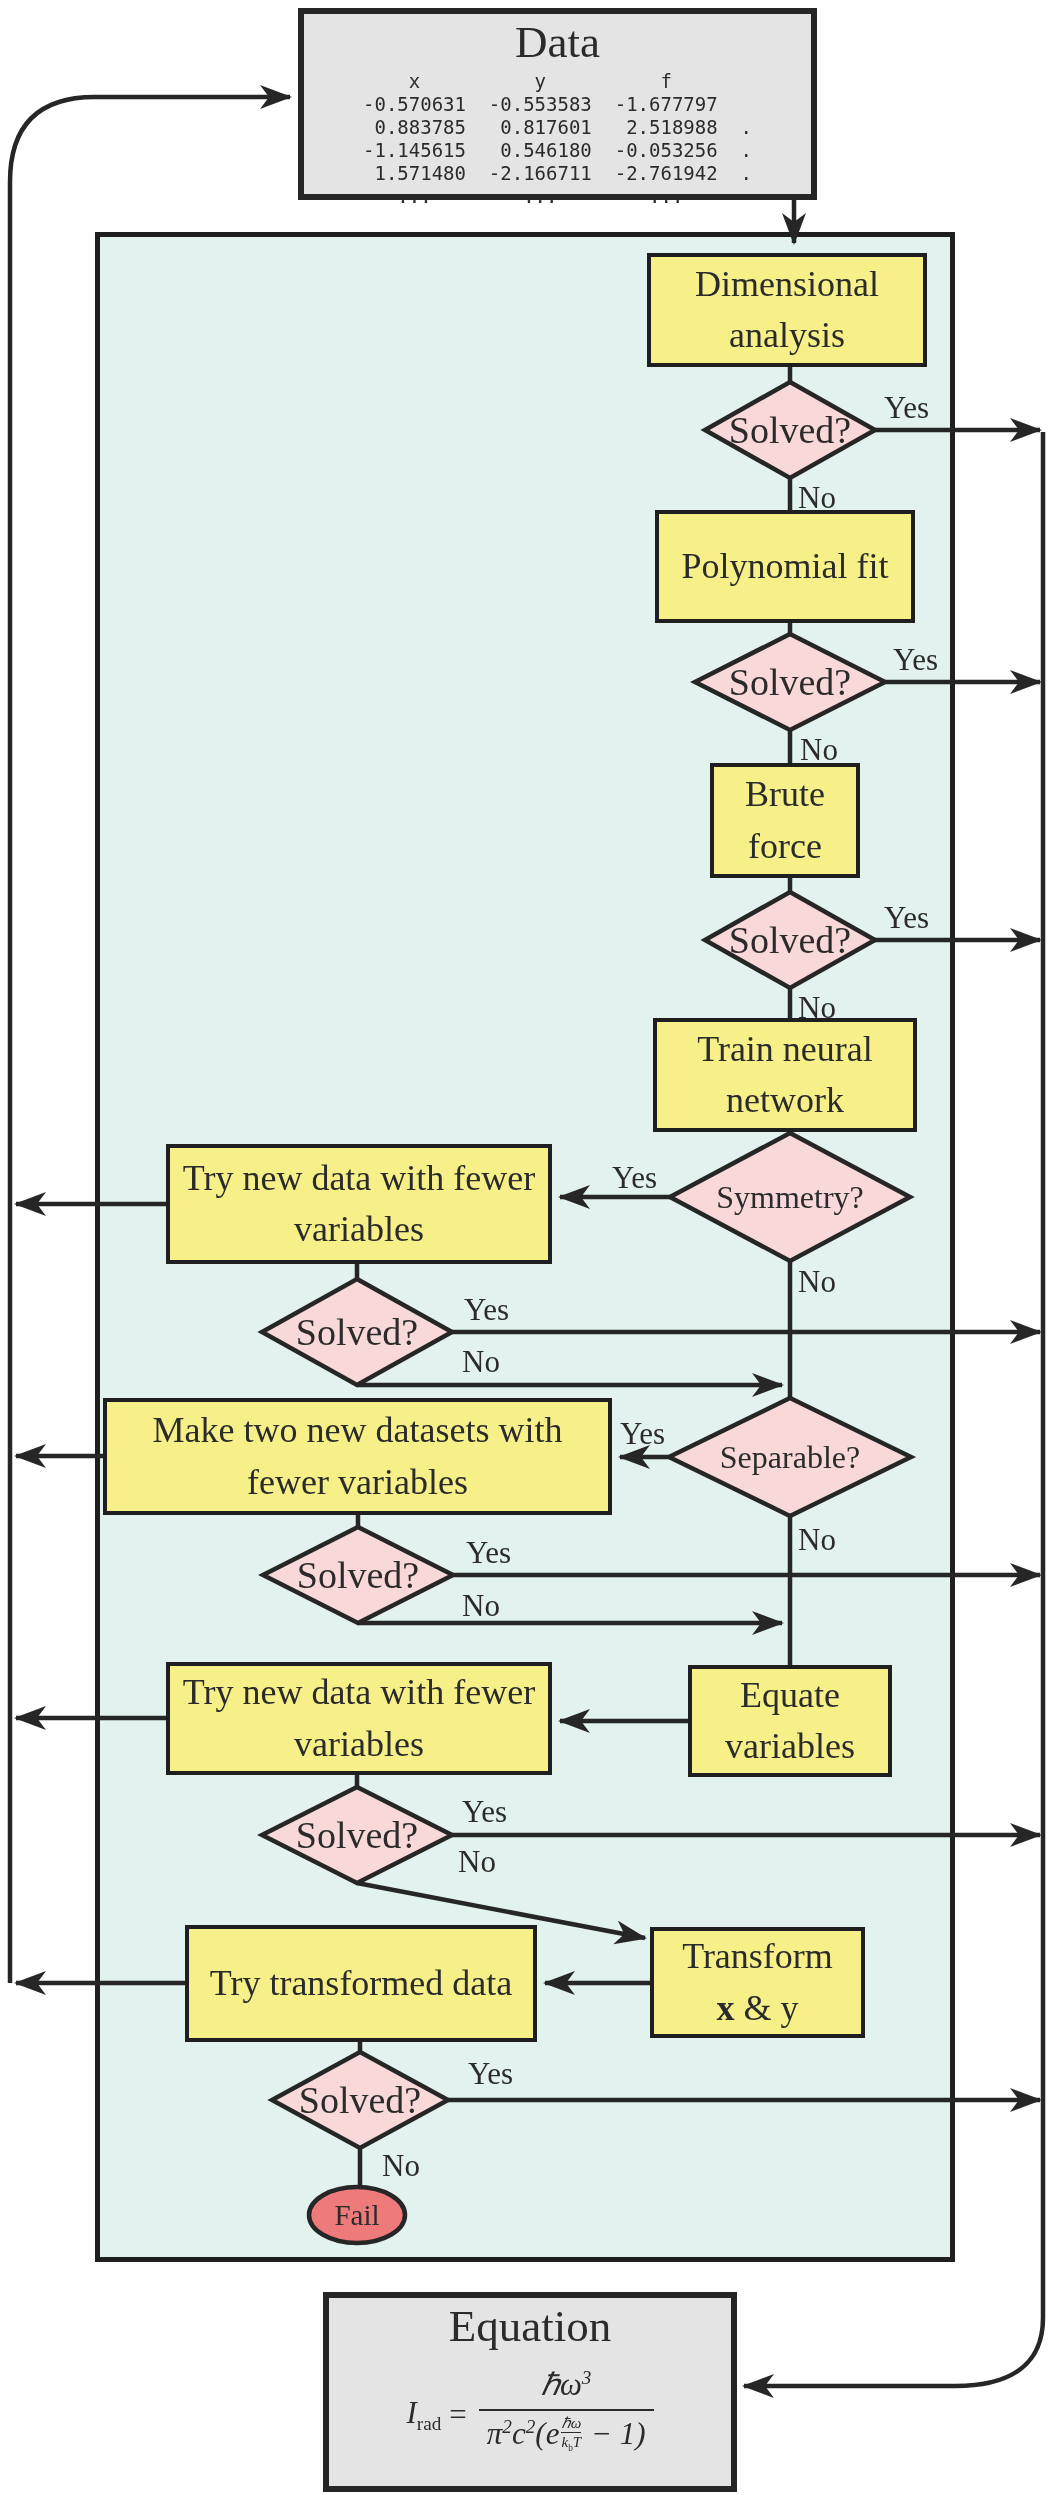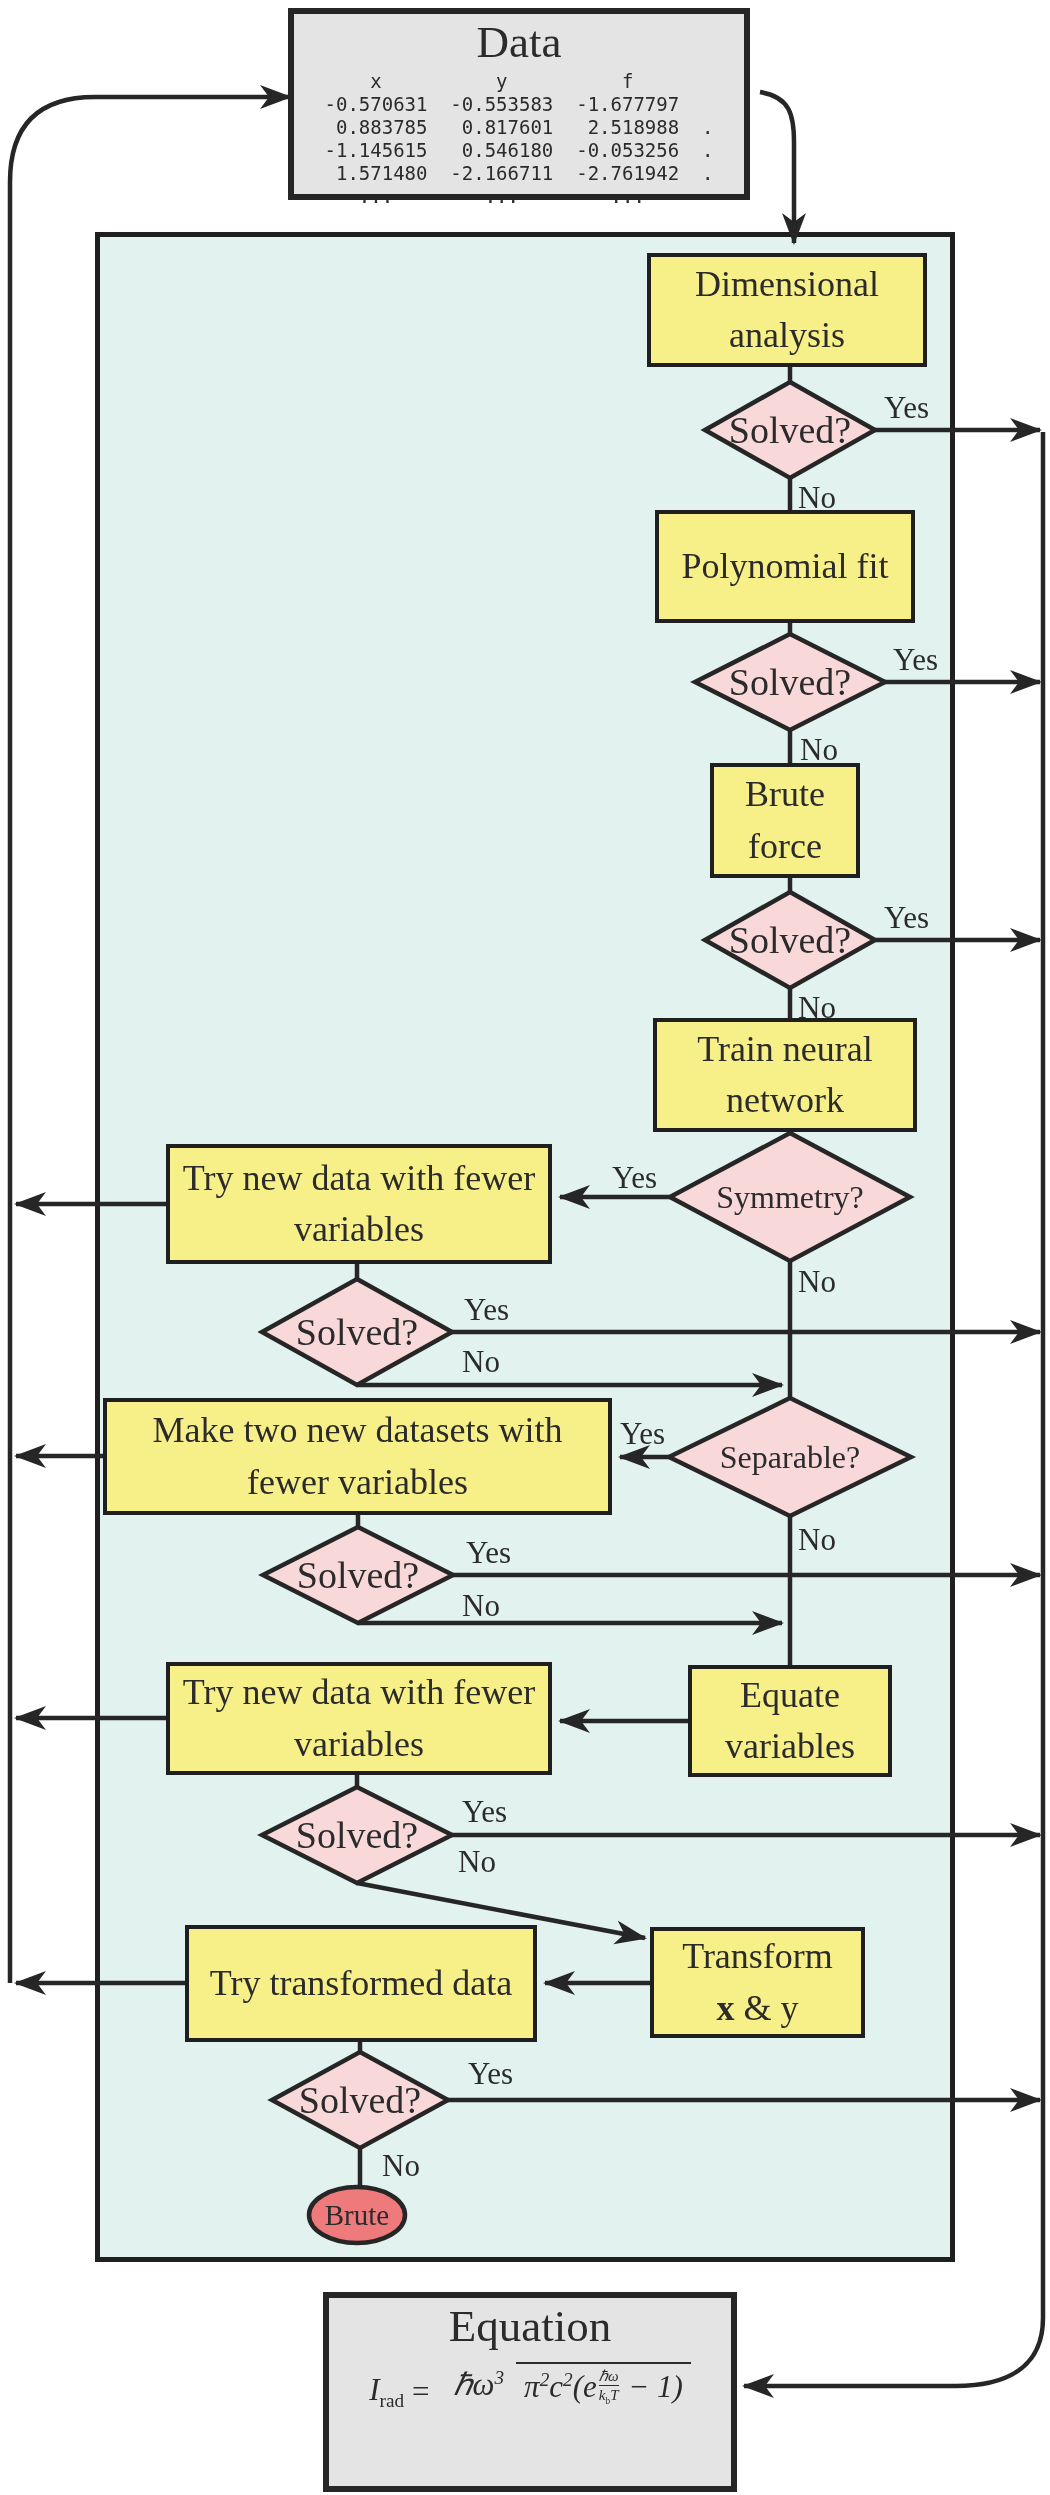--- a/index.html
+++ b/index.html
@@ -18,21 +18,21 @@
             line-height:23px;white-space:pre;text-align:left;display:inline-block;margin-top:2px;}
   .dlabel{position:absolute;transform:translate(-50%,-50%);font-size:38px;white-space:nowrap;}
   .dlabel.big{font-size:32px;}
   .yn{position:absolute;font-size:31px;white-space:nowrap;line-height:1;}
   .faillabel{position:absolute;transform:translate(-50%,-50%);font-size:29px;}
   
   .formula{display:flex;align-items:center;justify-content:center;font-size:31px;
            font-style:italic;margin-top:10px;}
   .formula sub{font-style:normal;font-size:0.62em;}
   .formula sup{font-size:0.62em;}
-  .frac{display:inline-flex;flex-direction:row;text-align:center;margin-left:12px;}
+  .frac{display:inline-flex;flex-direction:column;text-align:center;margin-left:12px;}
   .frac .num{padding:0 12px 5px;}
   .frac .den{border-top:2.5px solid #2b2b2b;padding:5px 8px 0;white-space:nowrap;}
   .expfrac{display:inline-flex;flex-direction:column;text-align:center;font-size:15px;
            transform:translateY(-16px);margin:0 2px;}
   .expfrac .efden{border-top:1.5px solid #2b2b2b;padding-top:1px;}
   .rel{margin-left:8px;font-style:normal;}
 </style>
 </head>
 <body>
 
@@ -90,21 +90,21 @@
       <polygon points="357,1279 452,1332 357,1385 262,1332"></polygon>
       <polygon points="790,1398 911,1457 790,1516 669,1457"></polygon>
       <polygon points="358,1527 453,1575 358,1623 263,1575"></polygon>
       <polygon points="357,1787 452,1835 357,1883 262,1835"></polygon>
       <polygon points="360,2052 448,2100 360,2148 272,2100"></polygon>
     </g>
 
     <ellipse cx="357" cy="2215" rx="48" ry="28" fill="#ee7a7c" stroke="#262626" stroke-width="4.5"></ellipse>
   </svg>
 
-  <div class="gbox" style="left:288px;top:8px;width:462px;height:192px;">
+  <div class="gbox" style="left:298px;top:8px;width:519px;height:192px;">
     <div class="gtitle">Data</div>
     <div class="datarows"><div>    x          y          f</div><div>-0.570631  -0.553583  -1.677797</div><div> 0.883785   0.817601   2.518988  .</div><div>-1.145615   0.546180  -0.053256  .</div><div> 1.571480  -2.166711  -2.761942  .</div><div>   ...        ...        ...</div>
     </div>
   </div>
 
   <div class="ybox" style="left:647px;top:253px;width:280px;height:114px;">
     <span>Dimensional analysis</span>
     </div>
 
   <div class="ybox" style="left:655px;top:510px;width:260px;height:113px;">
@@ -146,21 +146,21 @@
 
   <span class="dlabel" style="left:790px;top:430px;">Solved?</span>
   <span class="dlabel" style="left:790px;top:682px;">Solved?</span>
   <span class="dlabel" style="left:790px;top:940px;">Solved?</span>
   <span class="dlabel big" style="left:790px;top:1197px;">Symmetry?</span>
   <span class="dlabel" style="left:357px;top:1332px;">Solved?</span>
   <span class="dlabel big" style="left:790px;top:1457px;">Separable?</span>
   <span class="dlabel" style="left:358px;top:1575px;">Solved?</span>
   <span class="dlabel" style="left:357px;top:1835px;">Solved?</span>
   <span class="dlabel" style="left:360px;top:2100px;">Solved?</span>
-  <span class="faillabel" style="left:357px;top:2215px;">Brute</span>
+  <span class="faillabel" style="left:357px;top:2215px;">Fail</span>
 
   <span class="yn" style="left:884px;top:392px;">Yes</span>
   <span class="yn" style="left:798px;top:482px;">No</span>
   <span class="yn" style="left:893px;top:644px;">Yes</span>
   <span class="yn" style="left:800px;top:734px;">No</span>
   <span class="yn" style="left:884px;top:902px;">Yes</span>
   <span class="yn" style="left:798px;top:992px;">No</span>
   <span class="yn" style="left:612px;top:1162px;">Yes</span>
   <span class="yn" style="left:798px;top:1266px;">No</span>
   <span class="yn" style="left:464px;top:1294px;">Yes</span>

